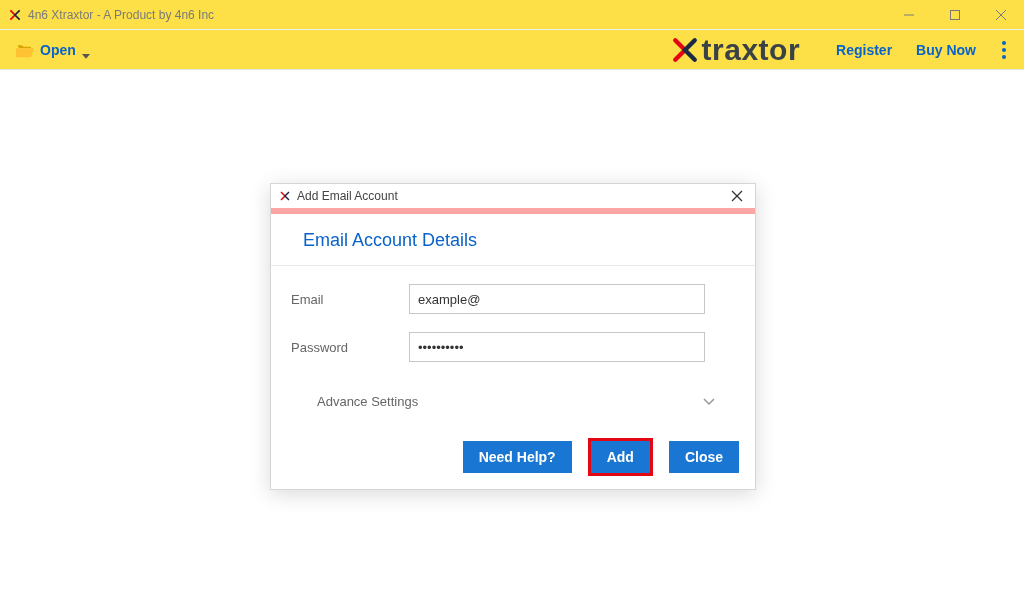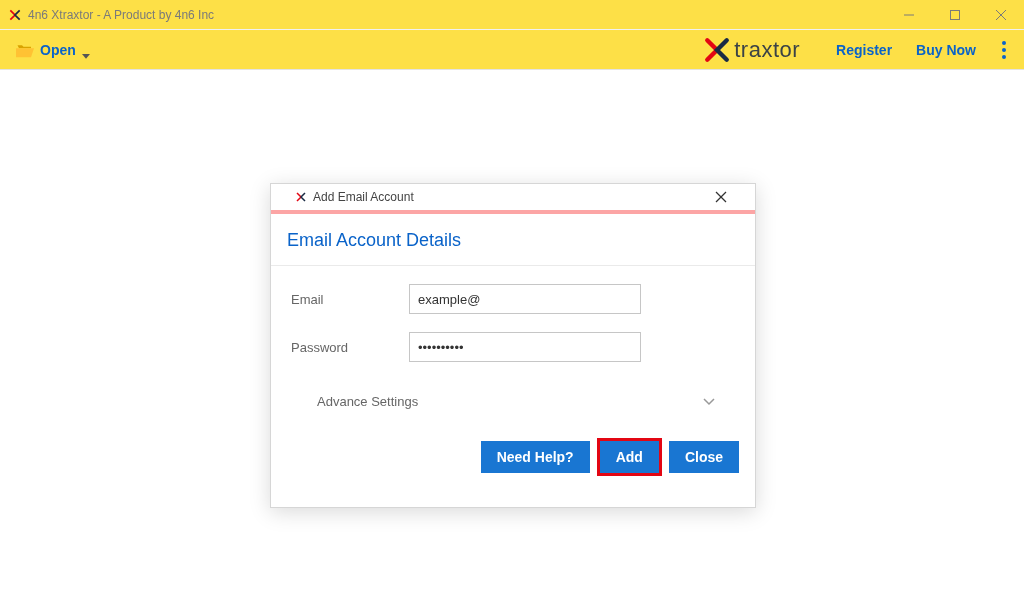--- a/index.html
+++ b/index.html
@@ -72,22 +72,22 @@
     .brand {
       display: flex;
       align-items: center;
       gap: 4px;
       margin-right: 24px;
     }
     .brand-logo {
       width: 26px; height: 26px;
     }
     .brand-text {
-      font-size: 22px;
-      font-weight: 400;
+      font-size: 30px;
+      font-weight: 700;
       color: #3b4246;
       letter-spacing: 0.5px;
     }
     .toolbar-link {
       color: #0a63c9;
       font-weight: 600;
       font-size: 14px;
       margin: 0 12px;
       cursor: pointer;
     }
@@ -110,44 +110,44 @@
       position: absolute;
       left: 270px;
       top: 183px;
       width: 486px;
       background: #ffffff;
       border: 1px solid #d6d6d6;
       box-shadow: 0 4px 20px rgba(0,0,0,0.15);
     }
     .dialog-titlebar {
       height: 30px;
-      border-bottom: 4px solid #fca5a5;
-      display: flex;
-      align-items: center;
-      padding: 0 24px;
+      border-bottom: 6px solid #fca5a5;
+      display: flex;
+      align-items: center;
+      padding: 0 8px;
     }
     .dialog-titlebar-icon {
       width: 12px; height: 12px;
       margin-right: 6px;
     }
     .dialog-title {
       font-size: 12px;
       color: #444;
       flex: 1;
     }
     .dialog-close {
       width: 20px; height: 20px;
       display: flex;
       align-items: center;
       justify-content: center;
       cursor: pointer;
       color: #333;
     }
     .dialog-header {
-      padding: 16px 20px 14px 16px;
+      padding: 16px 20px 14px 32px;
       border-bottom: 1px solid #eaeaea;
     }
     .dialog-header-text {
       font-size: 18px;
       color: #0a63c9;
       font-weight: 400;
     }
     .dialog-form {
       padding: 18px 34px 8px 20px;
     }
@@ -155,21 +155,21 @@
       display: flex;
       align-items: center;
       margin-bottom: 18px;
     }
     .form-label {
       width: 118px;
       color: #666;
       font-size: 13px;
     }
     .form-input {
-      width: 232px;
+      width: 296px;
       height: 30px;
       border: 1px solid #c6c6c6;
       padding: 0 8px;
       font-size: 13px;
       color: #333;
       font-family: inherit;
     }
     .advance-row {
       display: flex;
       align-items: center;
@@ -177,24 +177,24 @@
       color: #666;
       font-size: 13px;
       cursor: pointer;
     }
     .advance-chevron {
       margin-left: auto;
       margin-right: 6px;
       color: #999;
     }
     .dialog-footer {
-      padding: 10px 16px 34px 16px;
+      padding: 10px 16px 16px 16px;
       display: flex;
       justify-content: flex-end;
-      gap: 10px;
+      gap: 19px;
       margin-left: 20px;
     }
     .btn {
       background: #1976d2;
       color: #fff;
       border: none;
       height: 32px;
       padding: 0 16px;
       font-size: 14px;
       font-weight: 600;

